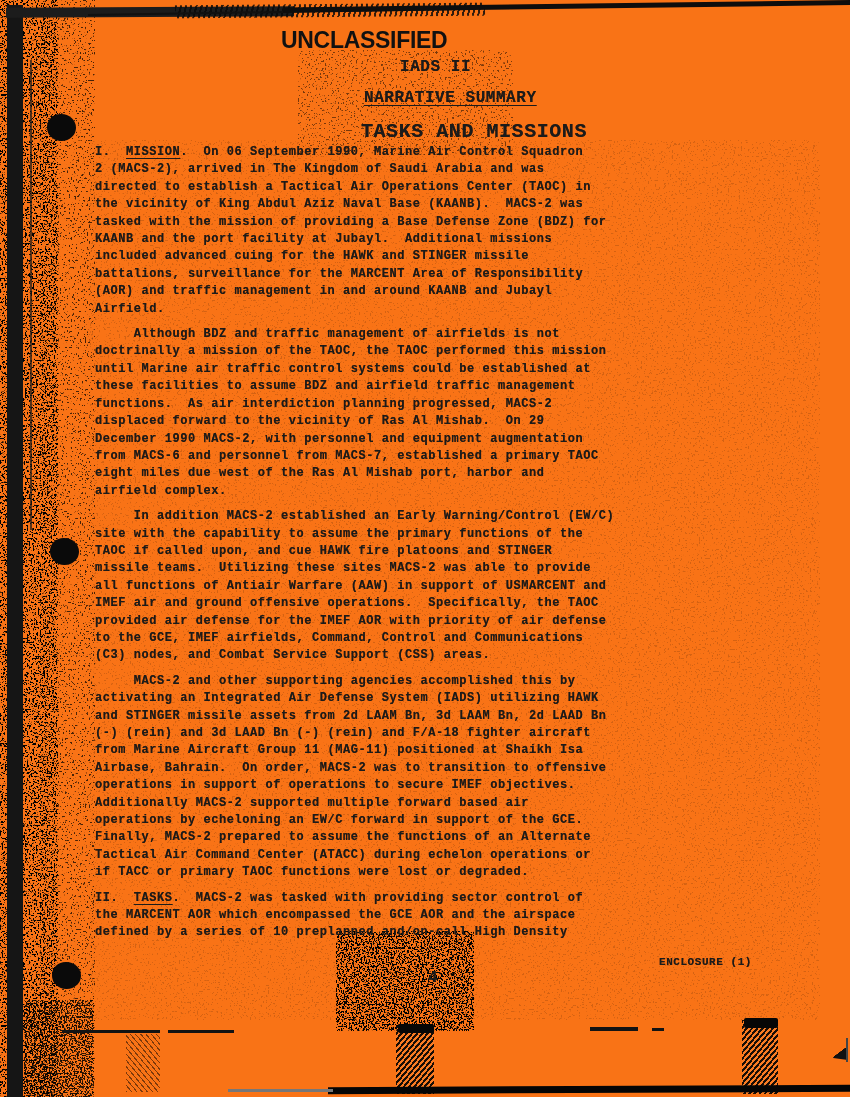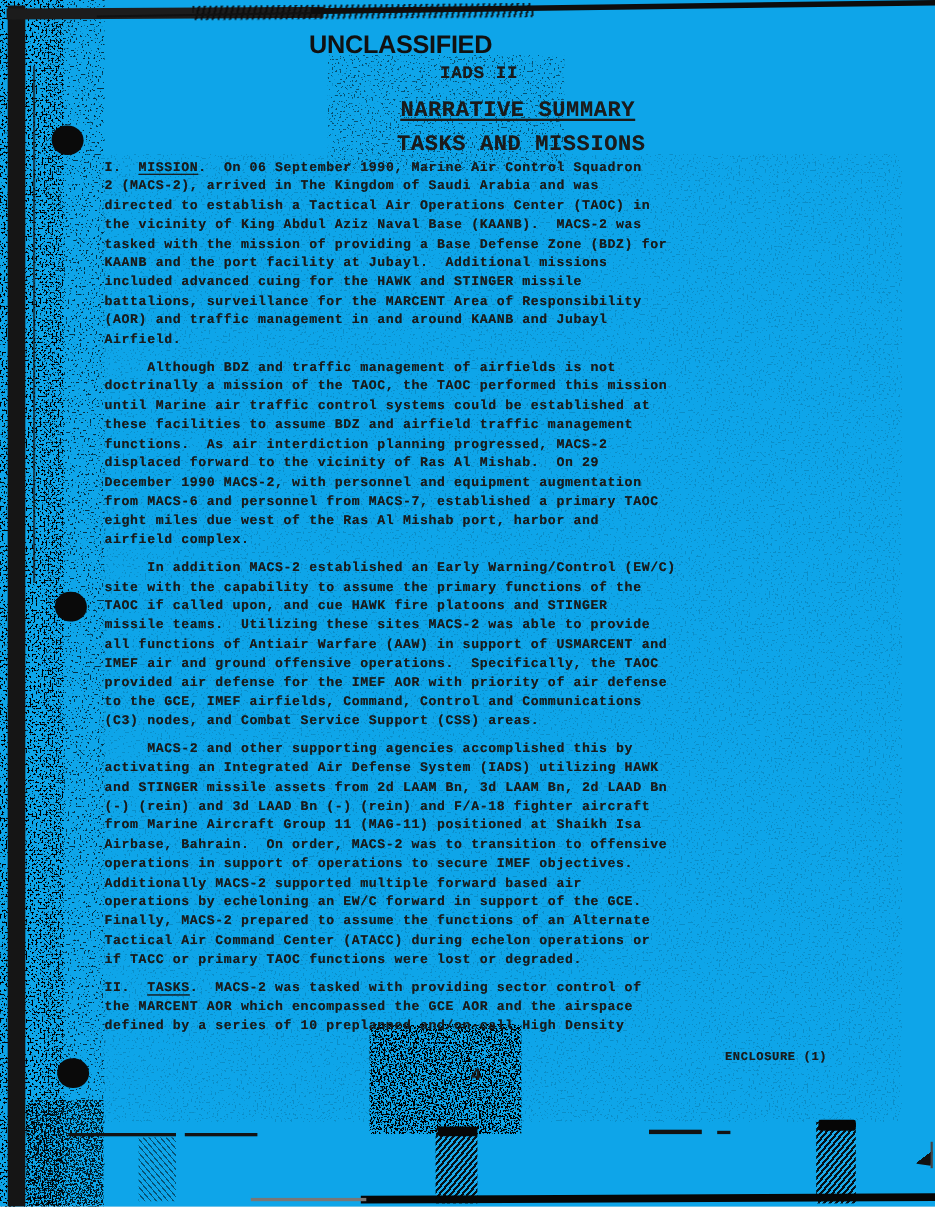--- a/index.html
+++ b/index.html
@@ -1,25 +1,25 @@
 <!DOCTYPE html>
 <html><head>
 <meta charset="utf-8">
 <style>
   html,body{margin:0;padding:0;background:#e8e8e8;}
-  #page{position:relative;width:850px;height:1097px;background:#0ea5e9;overflow:hidden;
+  #page{position:relative;width:850px;height:1097px;background:#f97316;overflow:hidden;
         font-family:"Liberation Mono","DejaVu Sans Mono",monospace;}
   .abs{position:absolute;}
   
   .typed{font-family:"Liberation Mono","DejaVu Sans Mono",monospace;font-weight:bold;
          color:#1b1b1b;letter-spacing:0.55px;text-shadow:0 0 .5px rgba(0,0,0,.55);}
   #classification{left:281px;top:27px;font-family:"Liberation Sans","DejaVu Sans",sans-serif;
          font-weight:bold;font-size:23px;letter-spacing:-0.3px;color:#111;}
   #part-heading{left:400px;top:58px;font-size:16px;}
-  #section-title{left:364px;top:89px;font-size:20px;text-decoration:underline;text-underline-offset:3px;}
+  #section-title{left:364px;top:89px;font-size:16px;text-decoration:underline;text-underline-offset:3px;}
   #section-subtitle{left:361px;top:120px;font-size:20px;}
   #doc-body{left:95px;top:144px;font-size:12px;line-height:17.4px;white-space:pre;}
   .para{margin:0 0 8px 0;}
   .u{text-decoration:underline;text-underline-offset:3px;}
   #enclosure-label{left:659px;top:956px;font-size:11px;}
   #page-number{left:428px;top:969px;font-size:16px;z-index:6;}
   
   .art{pointer-events:none;}
   #left-bar{left:7px;top:5px;width:16px;height:1092px;background:#151515;filter:blur(.4px);}
   #left-bar2{left:30px;top:60px;width:2px;height:470px;background:rgba(25,25,25,.7);filter:blur(.3px);}

